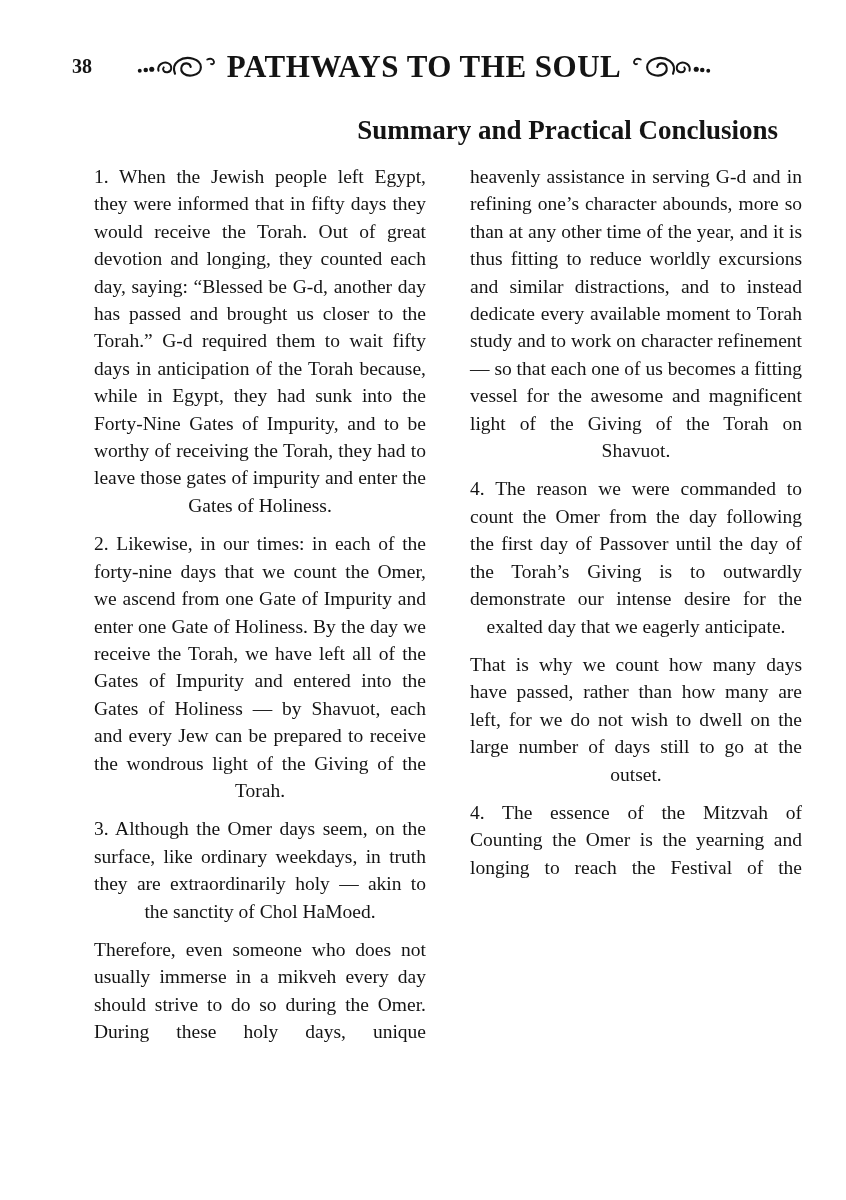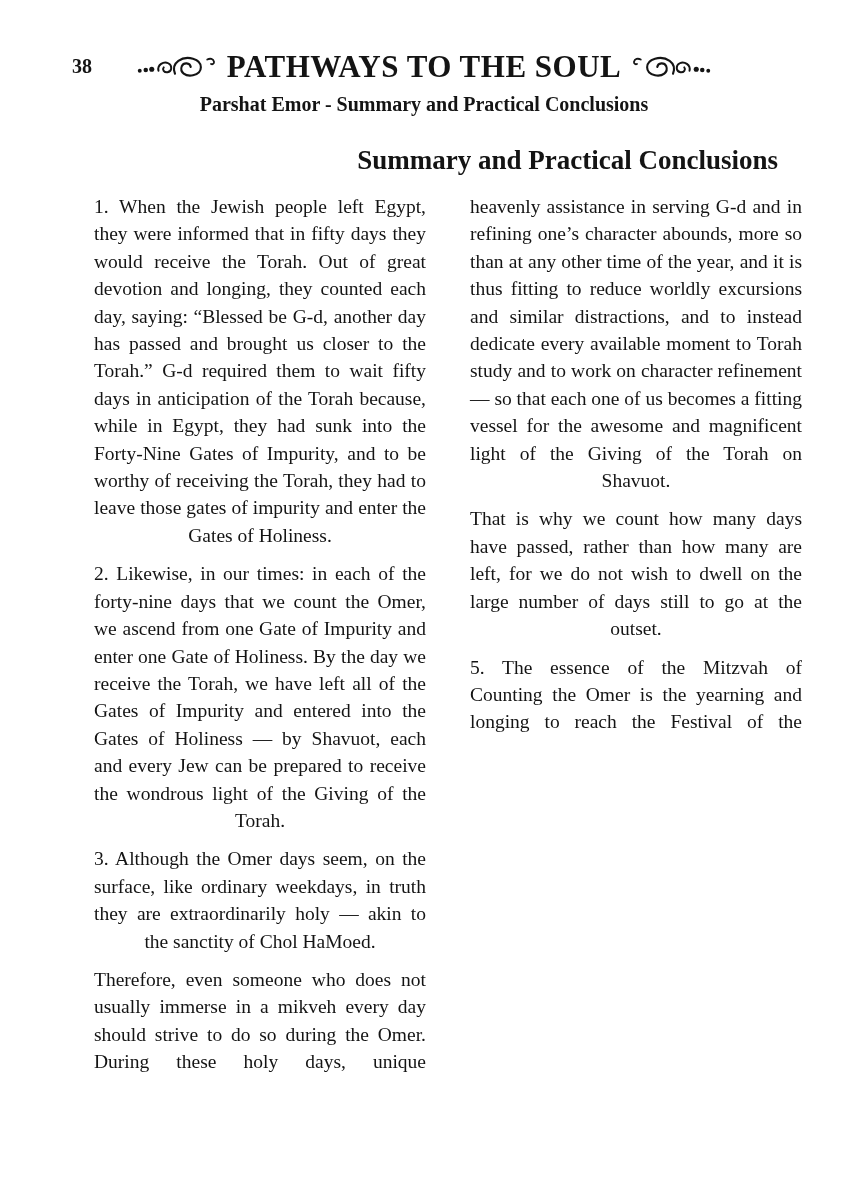--- a/index.html
+++ b/index.html
@@ -73,31 +73,31 @@
           <circle cx="13" cy="20" r="3.0" fill="#141414"></circle>
           <circle cx="21" cy="19" r="3.4" fill="#141414"></circle>
           <path d="M30 21 C28 13 37 8 43 11 C49 14 48 22 42 23 C37.5 23.5 34.5 19.5 37 16.5" stroke="#141414" stroke-width="2.6" stroke-linecap="round"></path>
           <path d="M52 25 C46 10 62 1 76 5 C90 9 90 24 76 27 C66 29 58 23 61 15 C63.5 9.5 72 10 73 16" stroke="#141414" stroke-width="2.8" stroke-linecap="round"></path>
           <path d="M95 6 C99 4 103 5 104 9 C104.5 11.5 102 13 100 12" stroke="#141414" stroke-width="2.4" stroke-linecap="round"></path>
         </svg>
       </span>
     </div>
   </div>
 
-  <div class="subtitle">Parshat Emor - Summary and Practical Conclusions</div>
 
   <h2 class="heading">Summary and Practical Conclusions</h2>
 
   <div class="columns">
     <div class="col">
       <p>1. When the Jewish people left Egypt, they were informed that in fifty days they would receive the Torah. Out of great devotion and longing, they counted each day, saying: “Blessed be G-d, another day has passed and brought us closer to the Torah.” G-d required them to wait fifty days in anticipation of the Torah because, while in Egypt, they had sunk into the Forty-Nine Gates of Impurity, and to be worthy of receiving the Torah, they had to leave those gates of impurity and enter the Gates of Holiness.</p>
       <p>2. Likewise, in our times: in each of the forty-nine days that we count the Omer, we ascend from one Gate of Impurity and enter one Gate of Holiness. By the day we receive the Torah, we have left all of the Gates of Impurity and entered into the Gates of Holiness — by Shavuot, each and every Jew can be prepared to receive the wondrous light of the Giving of the Torah.</p>
       <p>3. Although the Omer days seem, on the surface, like ordinary weekdays, in truth they are extraordinarily holy — akin to the sanctity of Chol HaMoed.</p>
       <p class="cut">Therefore, even someone who does not usually immerse in a mikveh every day should strive to do so during the Omer. During these holy days, unique</p>
     </div>
     <div class="col">
       <p>heavenly assistance in serving G-d and in refining one’s character abounds, more so than at any other time of the year, and it is thus fitting to reduce worldly excursions and similar distractions, and to instead dedicate every available moment to Torah study and to work on character refinement — so that each one of us becomes a fitting vessel for the awesome and magnificent light of the Giving of the Torah on Shavuot.</p>
+      <p>4. The reason we were commanded to count the Omer from the day following the first day of Passover until the day of the Torah’s Giving is to outwardly demonstrate our intense desire for the exalted day that we eagerly anticipate.</p>
       <p>That is why we count how many days have passed, rather than how many are left, for we do not wish to dwell on the large number of days still to go at the outset.</p>
-      <p class="cut">5. The essence of the Mitzvah of Counting the Omer is the yearning and longing to reach the Festival of the</p>
+      <p class="cut">4. The essence of the Mitzvah of Counting the Omer is the yearning and longing to reach the Festival of the</p>
     </div>
   </div>
 
 </div>
 
 </body></html>

